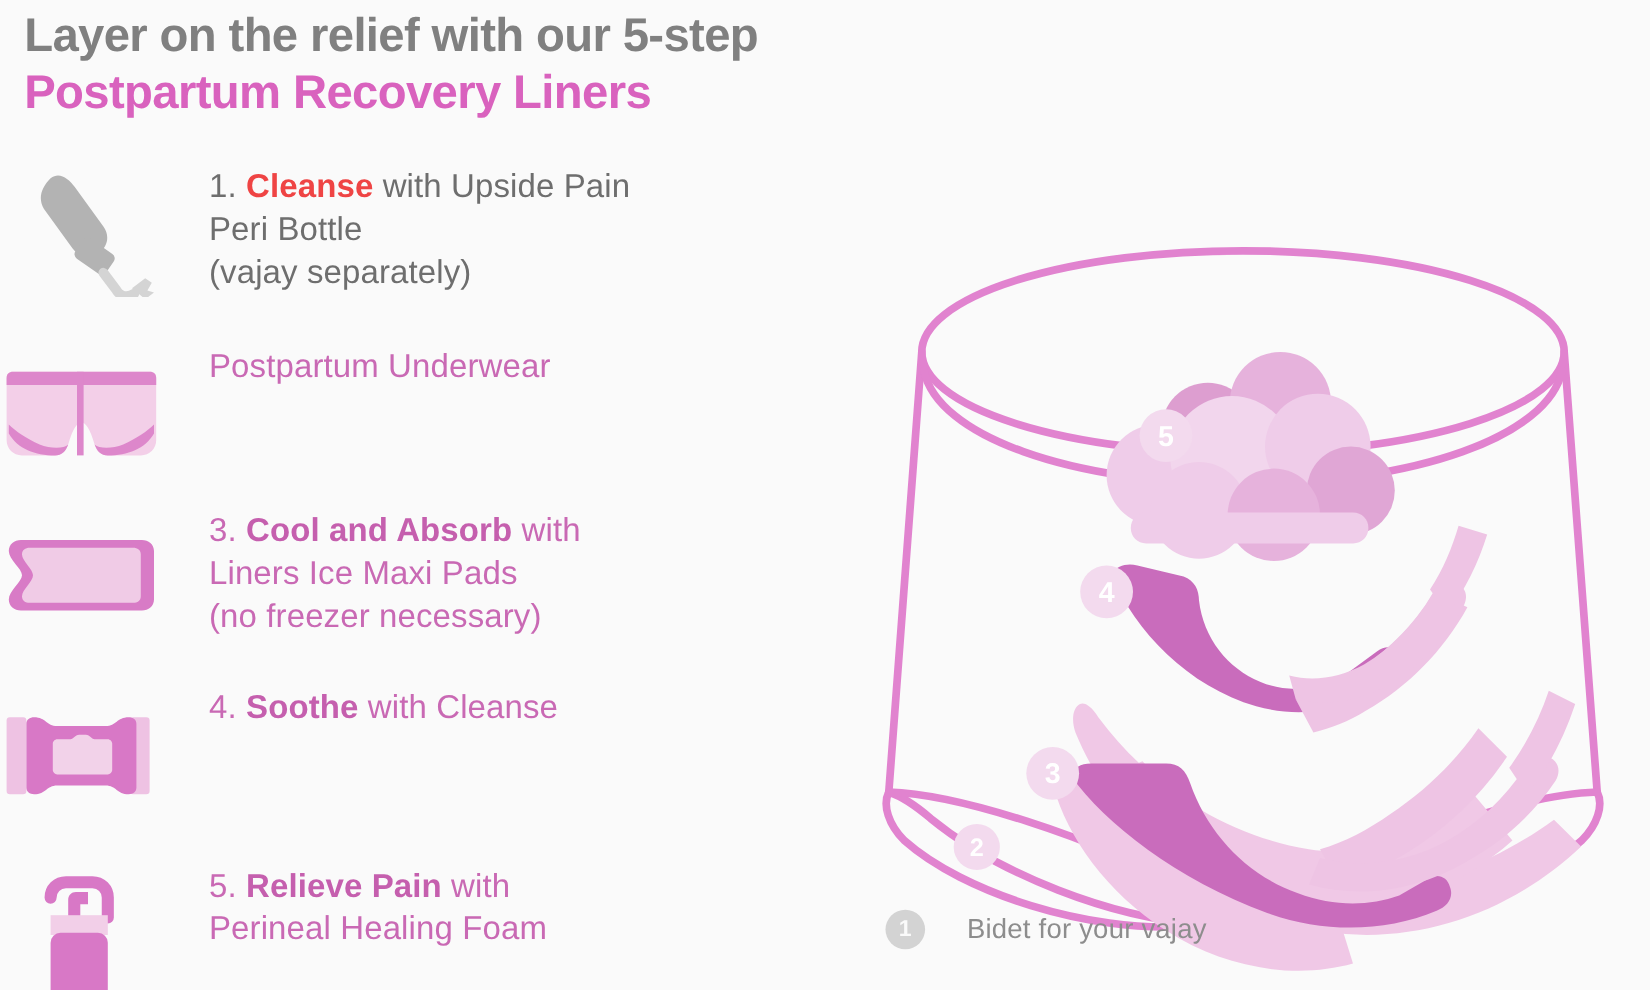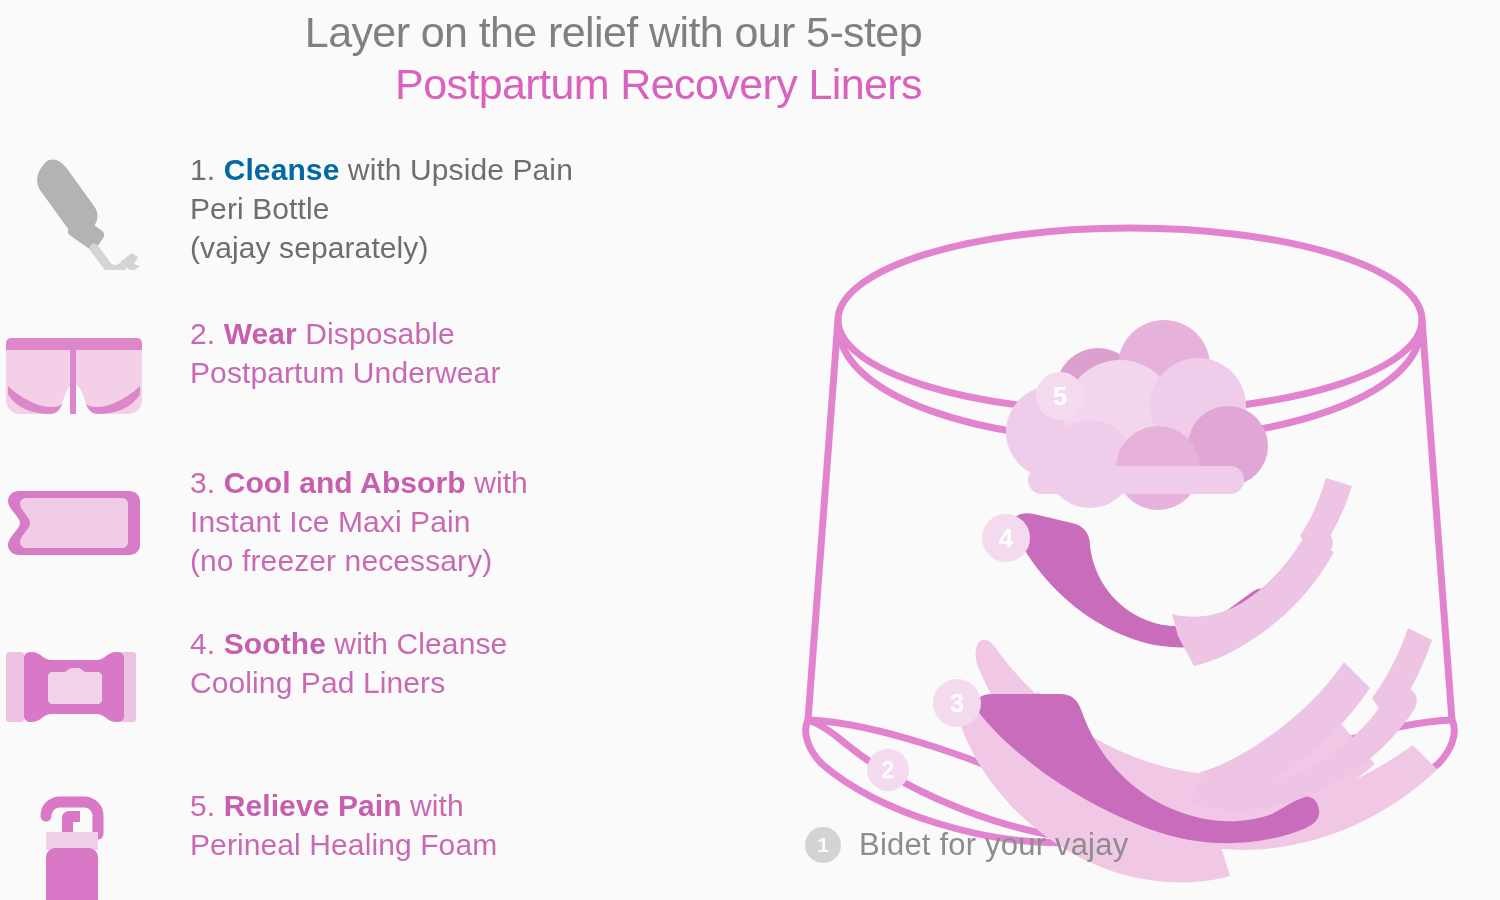--- a/index.html
+++ b/index.html
@@ -19,26 +19,25 @@
   }
 
   
   #headings {
     position: absolute;
     left: 22px;
     top: 6px;
     width: 900px;
   }
   .headline {
-    font-weight: normal;
+    font-weight: bold;
     font-size: 43px;
     line-height: 52px;
     letter-spacing: -0.6px;
     white-space: nowrap;
-    text-align: right;
   }
   .headline-1 { color: #808080; }
   .headline-2 { color: #d962be; }
 
   
   #steps {
     position: absolute;
     left: 0;
     top: 150px;
     width: 740px;
@@ -59,21 +58,21 @@
     position: absolute;
     left: 190px;
     top: 0;
     width: 540px;
     font-size: 30px;
     line-height: 39px;
     letter-spacing: 0.1px;
   }
   .step-bold { font-weight: bold; }
   .gray-step { color: #6e6e6e; }
-  .gray-step .step-bold { color: #0369a1; }
+  .gray-step .step-bold { color: #ef4444; }
   .pink-step { color: #c969b4; }
   .pink-step .step-bold { color: #c55fae; }
 
   
   #step-1 { top: 0px; }
   #step-2 { top: 20px; }
   #step-3 { top: 25px; }
   #step-4 { top: 42px; }
   #step-5 { top: 60px; }
 
@@ -102,22 +101,23 @@
     background: #d3d3d3;
     color: #fafafa;
     display: flex;
     align-items: center;
     justify-content: center;
     font-size: 21px;
     font-weight: bold;
   }
   #caption-text {
     color: #8d8d8d;
-    font-size: 31px;
+    font-size: 25px;
     letter-spacing: 0.2px;
+    margin-left: 20px;
   }
 </style>
 </head>
 <body>
 
 <div id="page">
 
   <div id="headings">
     <div class="headline headline-1">Layer on the relief with our 5-step</div>
     <div class="headline headline-2">Postpartum Recovery Liners</div>
@@ -154,24 +154,20 @@
                      C90 76 86 72 84 66 C80 52 76 46 72 46 C68 46 64 52 60 66 C58 72 54 76 48 76 L18 76
                      C10 76 4 70 4 62 Z" fill="#f3cfe8"></path>
             <path d="M4 6 C4 2 6 0 10 0 L134 0 C138 0 140 2 140 6 L140 12 L4 12 Z" fill="#dd87cb"></path>
             <path d="M6 56 C14 70 30 76 48 76 C54 76 58 72 60 66 C56 70 44 70 34 66 C22 61 12 54 6 48 Z" fill="#dd87cb"></path>
             <path d="M138 56 C130 70 114 76 96 76 C90 76 86 72 84 66 C88 70 100 70 110 66 C122 61 132 54 138 48 Z" fill="#dd87cb"></path>
             <rect x="68" y="0" width="6" height="76" fill="#dd87cb"></rect>
           </g>
         </svg>
       </div>
       <div class="step-text pink-step">
-        <div>
-          <span>2.</span>
-          <span class="step-bold">Wear</span><span> Disposable</span>
-        </div>
         <div>Postpartum Underwear</div>
         <div></div>
       </div>
     </div>
 
     <div class="step" id="step-3">
       <div class="step-icon-cell">
         <svg width="180" height="120" viewBox="0 0 180 120">
           <g transform="translate(4,28)">
             <path d="M4 10 C4 4 9 0 15 0 L125 0 C131 0 136 4 136 10 L136 54 C136 60 131 64 125 64 L15 64
@@ -179,21 +175,21 @@
             <path d="M16 13 C16 9 19 7 23 7 L117 7 C121 7 124 9 124 13 L124 51 C124 55 121 57 117 57 L23 57
                      C19 57 16 55 16 51 C16 45 26 38 26 32 C26 26 16 19 16 13 Z" fill="#f0cbe6"></path>
           </g>
         </svg>
       </div>
       <div class="step-text pink-step">
         <div>
           <span>3.</span>
           <span class="step-bold">Cool and Absorb</span><span> with</span>
         </div>
-        <div>Instant Ice Maxi Pain</div>
+        <div>Liners Ice Maxi Pads</div>
         <div>(no freezer necessary)</div>
       </div>
     </div>
 
     <div class="step" id="step-4">
       <div class="step-icon-cell">
         <svg width="180" height="120" viewBox="0 0 180 120">
           <g transform="translate(6,28)">
             <rect x="0" y="0" width="18" height="70" rx="3" fill="#eec2e3"></rect>
             <rect x="112" y="0" width="18" height="70" rx="3" fill="#eec2e3"></rect>
@@ -203,21 +199,20 @@
             <path d="M42 24 C42 22 44 20 46 20 L58 20 C61 20 62 16 66 16 L72 16 C76 16 77 20 80 20
                      L92 20 C94 20 96 22 96 24 L96 48 C96 50 94 52 92 52 L46 52 C44 52 42 50 42 48 Z" fill="#f2d2e9"></path>
           </g>
         </svg>
       </div>
       <div class="step-text pink-step">
         <div>
           <span>4.</span>
           <span class="step-bold">Soothe</span><span> with Cleanse</span>
         </div>
-        <div>Cooling Pad Liners</div>
         <div></div>
       </div>
     </div>
 
     <div class="step" id="step-5">
       <div class="step-icon-cell">
         <svg width="180" height="120" viewBox="0 0 180 120">
           <g transform="translate(40,8)">
             <path d="M6 22 C6 14 12 8 20 8 L44 8 C52 8 58 14 58 22 L58 40" stroke="#d878c6" stroke-width="11" fill="none" stroke-linecap="round"></path>
             <path d="M22 40 L22 24 C22 20 25 17 29 17 L40 17 L40 28 L33 28 L33 40 Z" fill="#d878c6"></path>

